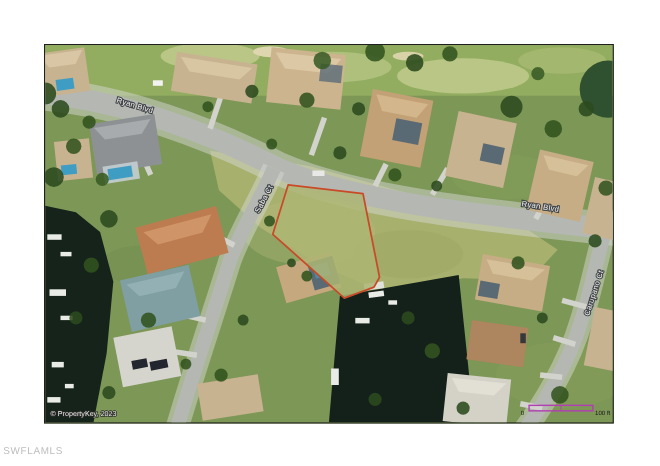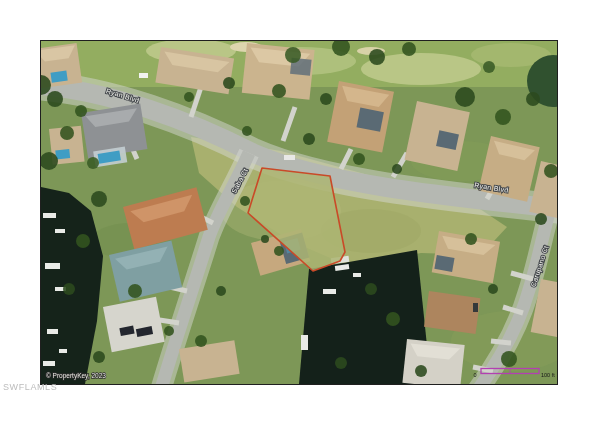--- a/index.html
+++ b/index.html
@@ -6,21 +6,21 @@
   #page{position:relative;width:600px;height:424px;background:#ffffff;overflow:hidden;
         font-family:"Liberation Sans", sans-serif;}
   #photo{position:absolute;left:40px;top:40px;width:516px;height:343px;
          border:1px solid #1f1f1f;overflow:hidden;background:#7d9757;}
   #photo svg{display:block;}
   .street-label{font-size:7px;fill:#f5f5f0;stroke:#42464a;stroke-width:2px;
                 paint-order:stroke;font-family:"Liberation Sans", sans-serif;letter-spacing:.3px;}
   .copyright{font-size:6.5px;fill:#e9e9e2;stroke:#2b2b2b;stroke-width:1.4px;
              paint-order:stroke;font-family:"Liberation Sans", sans-serif;}
   .scale-text{font-size:5.5px;fill:#161616;font-family:"Liberation Sans", sans-serif;}
-  #mls-watermark{position:absolute;left:3px;top:382px;color:#bcbcbc;font-size:9px;
+  #mls-watermark{position:absolute;left:3px;top:405px;color:#bcbcbc;font-size:9px;
                  letter-spacing:.6px;font-family:"Liberation Sans", sans-serif;}
 </style>
 </head>
 <body>
 
 <div id="page">
 
   <div id="photo">
     <svg width="516" height="343" viewBox="0 0 516 343" xmlns="http://www.w3.org/2000/svg">
 

